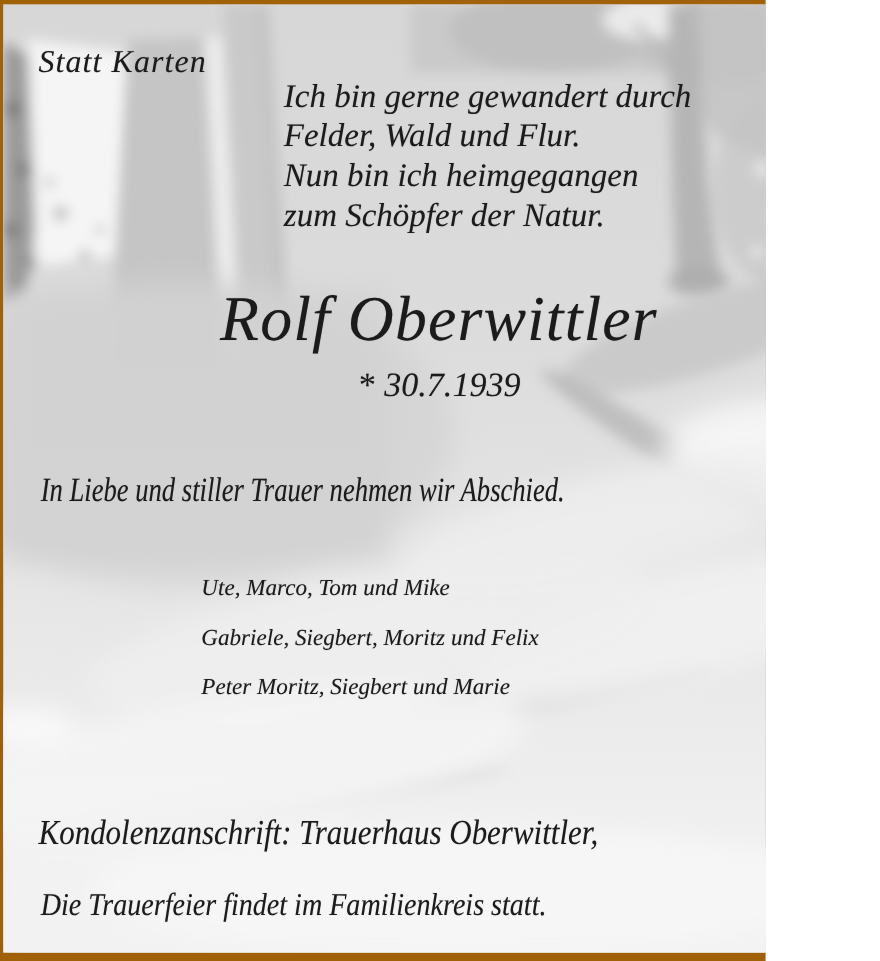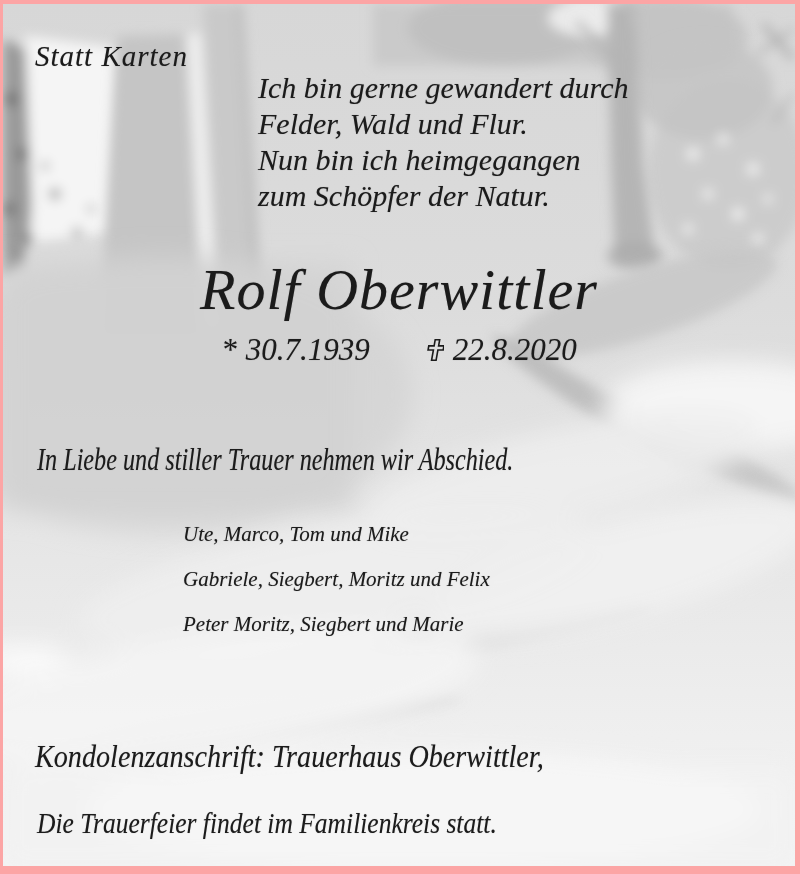--- a/index.html
+++ b/index.html
@@ -1,19 +1,19 @@
 <!DOCTYPE html>
 <html><head>
 <meta charset="utf-8">
 <style>
   html,body{margin:0;padding:0;background:#ffffff;}
   .frame{
     position:relative;
-    width:800px;height:874px;
-    background:#fca5a5;
+    width:696px;height:874px;
+    background:#a16207;
     overflow:hidden;
     font-family:"Liberation Serif","DejaVu Serif",serif;
   }
   .page{
     position:absolute;left:3px;top:4px;
     width:792px;height:862px;
     background:#dedede;
     overflow:hidden;
   }
   .bg{position:absolute;left:0;top:0;width:100%;height:100%;}
@@ -27,21 +27,21 @@
   .statt{left:32px;top:36px;font-size:29px;letter-spacing:1px;}
   .poem{left:255px;top:66px;font-size:30px;line-height:36px;}
   .name{left:0;top:252px;width:100%;text-align:center;font-size:58px;letter-spacing:1px;}
   .dates{
     left:0;top:328px;width:100%;
     display:flex;justify-content:center;align-items:baseline;gap:56px;
     font-size:31px;
   }
   .dates .part{display:flex;align-items:baseline;gap:9px;}
   .cross{display:inline-block;transform:translateY(3px);}
-  .farewell{left:34px;top:438px;font-size:31px;}
+  .farewell{left:34px;top:423px;font-size:31px;}
   .mourners{left:180px;top:508px;font-size:21px;line-height:45px;}
   .kond1{left:32px;top:734px;font-size:32px;text-align:right;}
   .kond2{left:26px;top:734px;font-size:29px;}
   .funeral{left:34px;top:803px;font-size:29px;}
   .cond{display:inline-block;transform:scaleX(.88);transform-origin:0 50%;}
   .cond-narrow{display:inline-block;transform:scaleX(.78);transform-origin:0 50%;}
 </style>
 </head>
 <body>
 
@@ -151,28 +151,20 @@
       <div>Felder, Wald und Flur.</div>
       <div>Nun bin ich heimgegangen</div>
       <div>zum Schöpfer der Natur.</div>
     </div>
 
     <div class="txt dates">
       <span class="part">
         <span>*</span>
         <span>30.7.1939</span>
       </span>
-      <span class="part">
-        <span class="cross">
-          <svg width="18" height="26" viewBox="0 0 22 28" aria-hidden="true">
-            <path d="M8.5,1.5 h5.5 v7.5 h6.5 v5 h-6.5 v12.5 h-5.5 v-12.5 h-6.5 v-5 h6.5 z" fill="none" stroke="#1b1b1b" stroke-width="2" transform="skewX(-10) translate(3,0)"></path>
-          </svg>
-        </span>
-        <span>22.8.2020</span>
-      </span>
     </div>
 
     <div class="txt farewell">
       <span class="cond-narrow">In Liebe und stiller Trauer nehmen wir Abschied.</span>
     </div>
 
     <div class="txt mourners">
       <div>Ute, Marco, Tom und Mike</div>
       <div>Gabriele, Siegbert, Moritz und Felix</div>
       <div>Peter Moritz, Siegbert und Marie</div>

